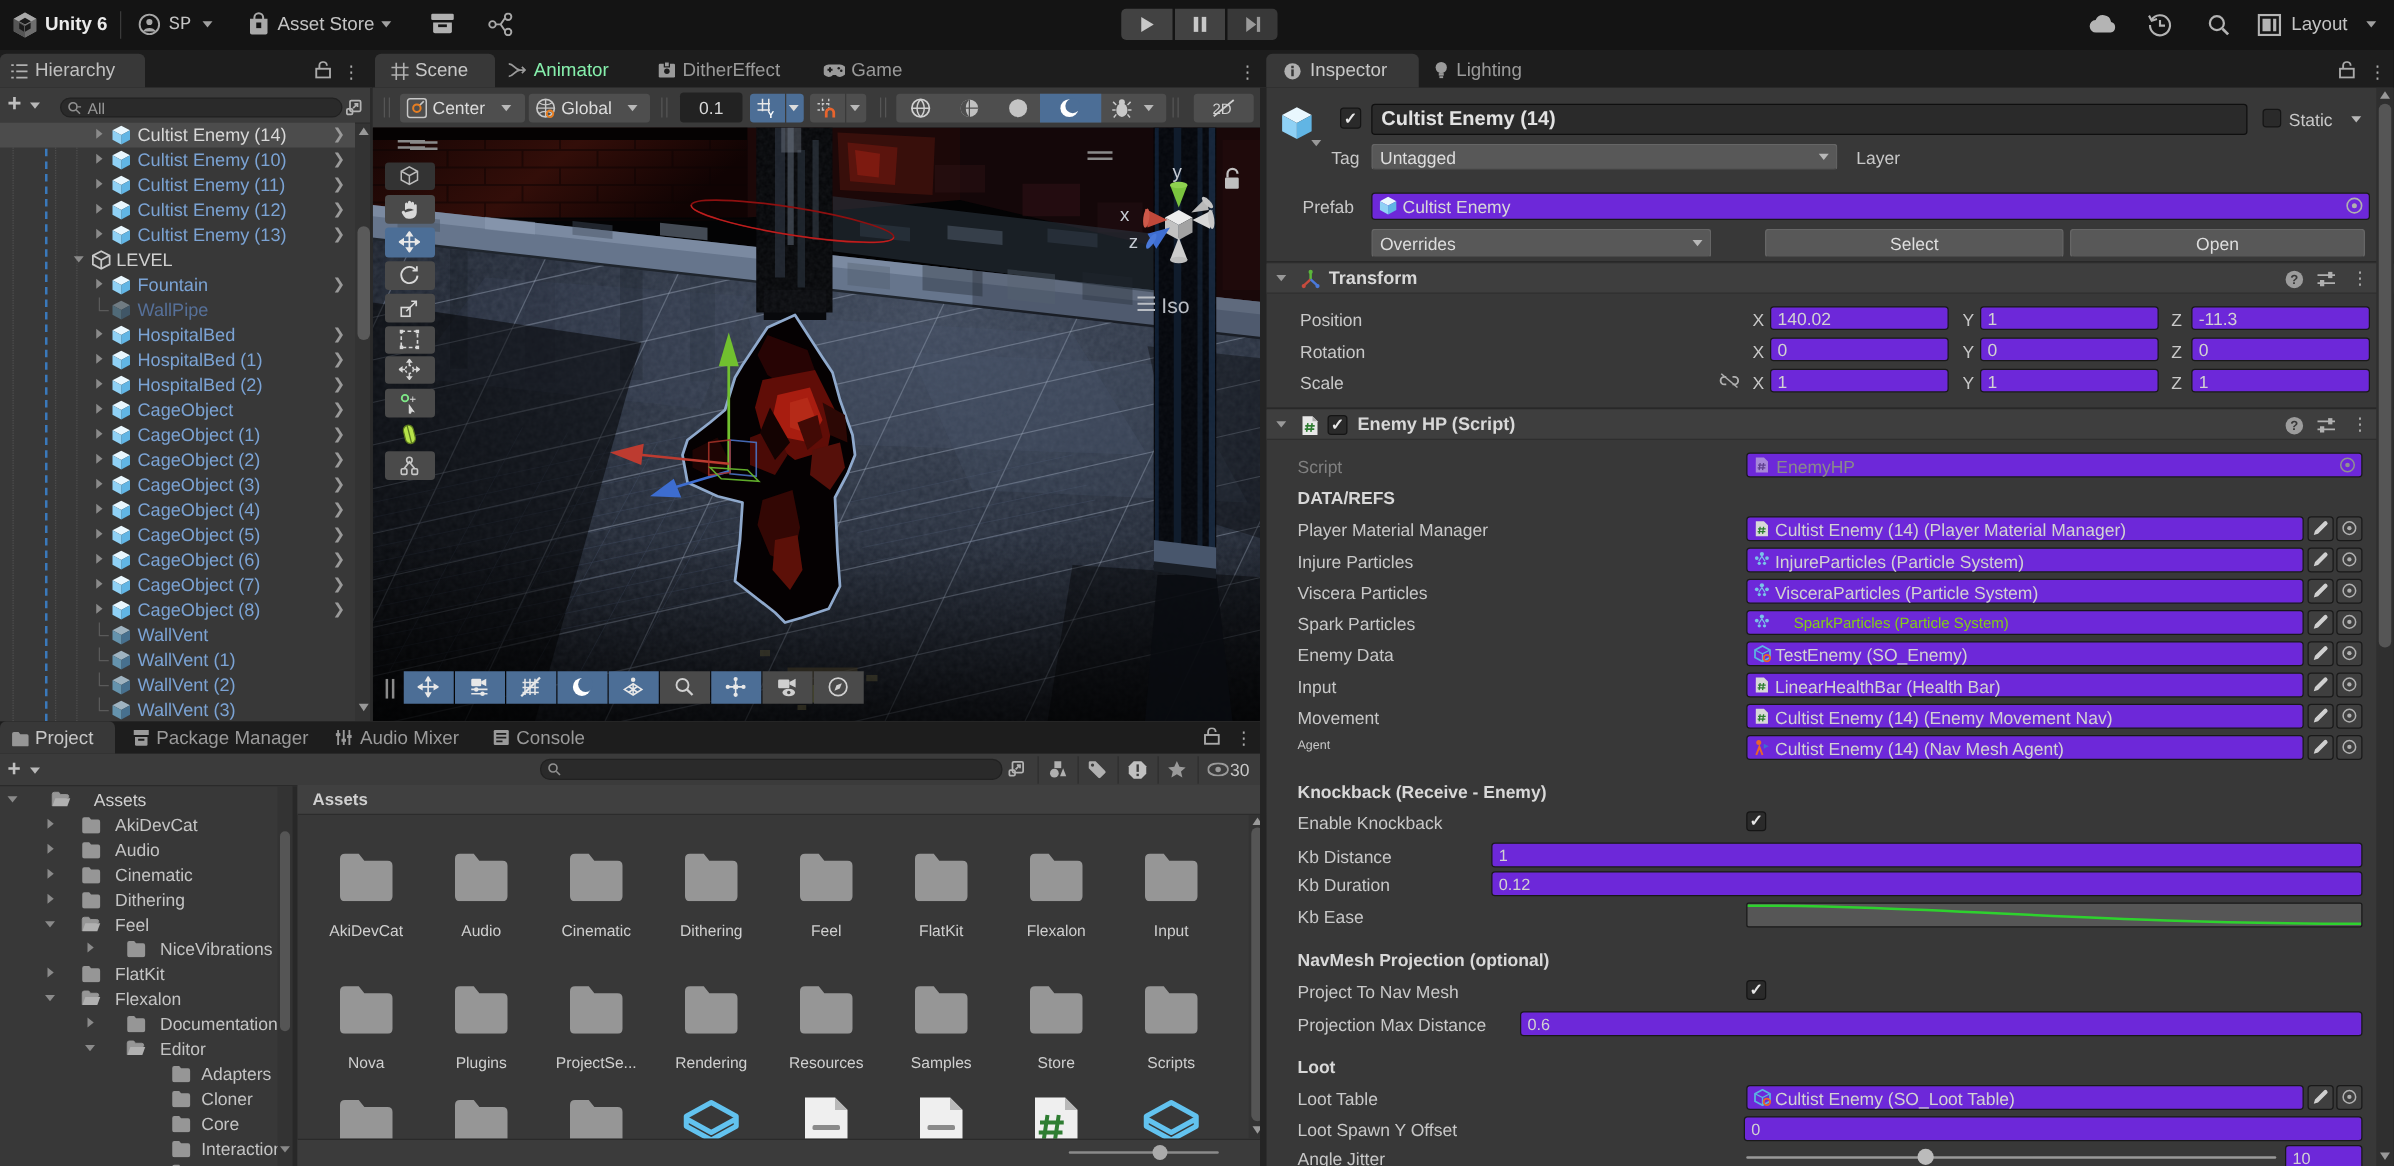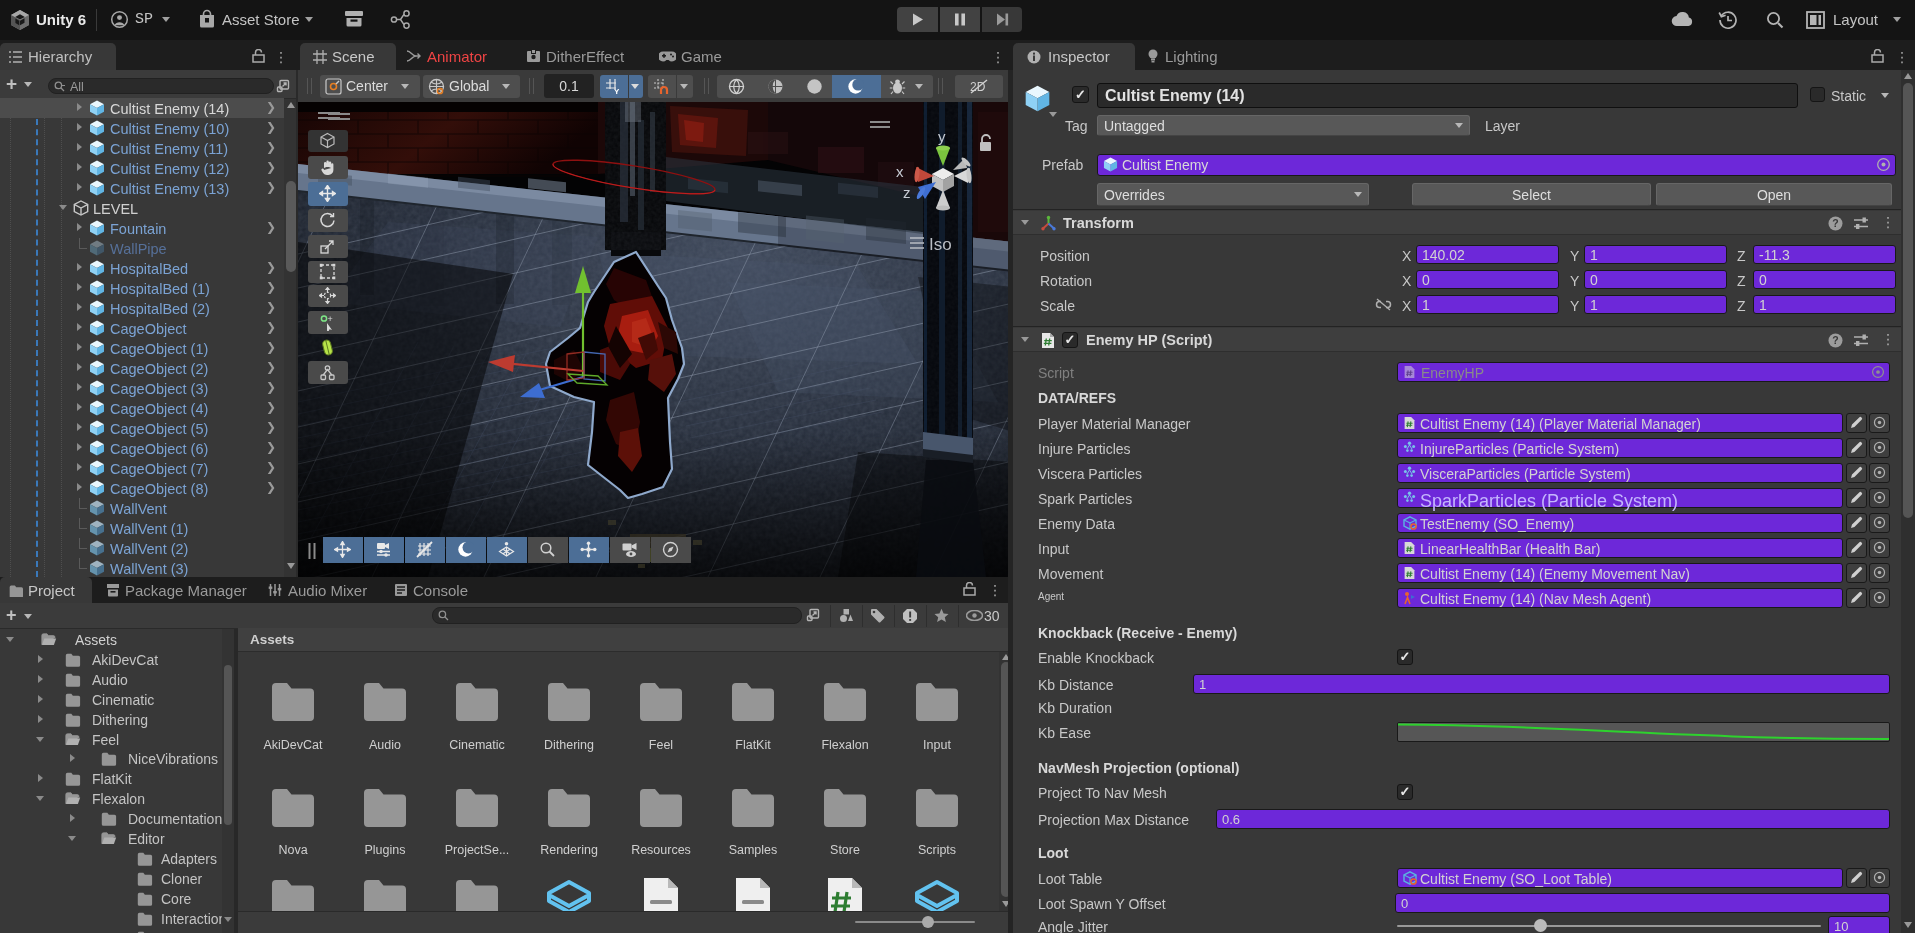--- a/index.html
+++ b/index.html
@@ -121,21 +121,21 @@
       <g stroke="#b0b0b0" stroke-width="1.3" fill="none">
           <path d="M4 0 V14 M10 0 V14 M0 4 H14 M0 10 H14"></path>
         </g>
     </svg>
     <div class="abs" style="left:332px;top:8px;font-size:15px;color:#c8c8c8;">Scene</div>
     <svg class="abs" style="left:406px;top:10px;" width="15" height="13" viewBox="0 0 15 13">
       <g stroke="#9a9a9a" stroke-width="1.4" fill="none">
           <path d="M1 1 C5 1 6 6 10 6 M1 11 C5 11 6 6 10 6 M10 6 h4 M11.5 3.5 L14 6 L11.5 8.5"></path>
         </g>
     </svg>
-    <div class="abs" style="left:427px;top:8px;font-size:15px;color:#ef4444;text-align:center;">Animator</div>
+    <div class="abs" style="left:427px;top:8px;font-size:15px;color:#86efac;text-align:center;">Animator</div>
     <svg class="abs" style="left:526px;top:9px;" width="15" height="15" viewBox="0 0 15 15">
       <rect x="1" y="2" width="13" height="11" rx="1" fill="#9a9a9a"></rect>
       <rect x="5.5" y="0.5" width="4" height="4" fill="#9a9a9a" stroke="#1d1d1d"></rect>
       <circle cx="7.5" cy="8" r="2.2" fill="#1d1d1d"></circle>
     </svg>
     <div class="abs" style="left:546px;top:8px;font-size:15px;color:#9a9a9a;">DitherEffect</div>
     <svg class="abs" style="left:659px;top:11px;" width="17" height="11" viewBox="0 0 17 11">
       <path d="M4 0.5 h9 a4.8 4.8 0 0 1 0 10 a5 5 0 0 1 -3.4 -1.6 h-2.2 A5 5 0 0 1 4 10.5 a4.8 4.8 0 0 1 0 -10 z" fill="#9a9a9a"></path>
       <rect x="3" y="4" width="4" height="1.6" fill="#1d1d1d"></rect>
         <rect x="4.2" y="2.8" width="1.6" height="4" fill="#1d1d1d"></rect>
@@ -1317,21 +1317,21 @@
       <svg class="abs" style="left:390px;top:421px;" width="13" height="13" viewBox="0 0 13 13">
         <g fill="#79c3e8">
           <circle cx="6.5" cy="2.2" r="1.7"></circle>
           <circle cx="2.4" cy="5.4" r="1.5"></circle>
           <circle cx="10.6" cy="5.4" r="1.5"></circle>
           <circle cx="4.4" cy="9.6" r="1.3"></circle>
           <circle cx="8.6" cy="9.6" r="1.3"></circle>
           <path d="M6.5 4 L4 8 M6.5 4 L9 8" stroke="#79c3e8" stroke-width="1"></path>
         </g>
       </svg>
-      <div class="abs" style="left:407px;top:421px;font-size:18px;color:#c4b5fd;">SparkParticles (Particle System)</div>
+      <div class="abs" style="left:422px;top:421px;font-size:12px;color:#84cc16;">SparkParticles (Particle System)</div>
       <div class="abs" style="left:833px;top:418px;width:21px;height:20px;background:#3f3f3f;border:1px solid #191919;border-radius:3px;"></div>
       <svg class="abs" style="left:837px;top:421px;" width="13" height="13" viewBox="0 0 13 13">
         <path d="M1 12 L2 8.6 L9.2 1.4 a1.6 1.6 0 0 1 2.3 0 L11.6 1.5 a1.6 1.6 0 0 1 0 2.3 L4.4 11 Z" fill="#d0d0d0"></path>
       </svg>
       <div class="abs" style="left:856px;top:418px;width:21px;height:20px;background:#3f3f3f;border:1px solid #191919;border-radius:3px;"></div>
       <svg class="abs" style="left:860px;top:421px;" width="13" height="13" viewBox="0 0 15 15">
         <circle cx="7.5" cy="7.5" r="5.8" fill="none" stroke="#b0b0b0" stroke-width="1.4"></circle>
         <circle cx="7.5" cy="7.5" r="2" fill="#b0b0b0"></circle>
       </svg>
       <div class="abs" style="left:25px;top:446px;font-size:14px;color:#c8c8c8;">Enemy Data</div>
@@ -1403,20 +1403,21 @@
       <svg class="abs" style="left:860px;top:521px;" width="13" height="13" viewBox="0 0 15 15">
         <circle cx="7.5" cy="7.5" r="5.8" fill="none" stroke="#b0b0b0" stroke-width="1.4"></circle>
         <circle cx="7.5" cy="7.5" r="2" fill="#b0b0b0"></circle>
       </svg>
       <div class="abs" style="left:25px;top:555px;font-size:14px;color:#d8d8d8;font-weight:bold;">Knockback (Receive - Enemy)</div>
       <div class="abs cb" style="left:384px;top:579px;width:16px;height:16px;line-height:14px;">✓</div>
       <div class="abs" style="left:25px;top:580px;font-size:14px;color:#c8c8c8;">Enable Knockback</div>
       <div class="abs" style="left:25px;top:607px;font-size:14px;color:#c8c8c8;">Kb Distance</div>
       <div class="abs field" style="left:180px;top:604px;width:697px;height:20px;">1</div>
       <div class="abs" style="left:25px;top:630px;font-size:14px;color:#c8c8c8;">Kb Duration</div>
+      <div class="abs field" style="left:180px;top:627px;width:697px;height:20px;">0.12</div>
       <div class="abs" style="left:25px;top:655px;font-size:14px;color:#c8c8c8;">Kb Ease</div>
       <div class="abs" style="left:384px;top:652px;width:493px;height:20px;background:#565656;border:1px solid #191919;border-radius:2px;"></div>
       <svg class="abs" style="left:385px;top:653px;" width="491" height="18" viewBox="0 0 491 18">
         <path d="M0 1.5 C 150 1.5 280 16 491 16" fill="none" stroke="#2ed22e" stroke-width="2"></path>
       </svg>
       <div class="abs" style="left:25px;top:690px;font-size:14px;color:#d8d8d8;font-weight:bold;">NavMesh Projection (optional)</div>
       <div class="abs cb" style="left:384px;top:714px;width:16px;height:16px;line-height:14px;">✓</div>
       <div class="abs" style="left:25px;top:715px;font-size:14px;color:#c8c8c8;">Project To Nav Mesh</div>
       <div class="abs" style="left:25px;top:742px;font-size:14px;color:#c8c8c8;">Projection Max Distance</div>
       <div class="abs field" style="left:203px;top:739px;width:674px;height:20px;">0.6</div>

